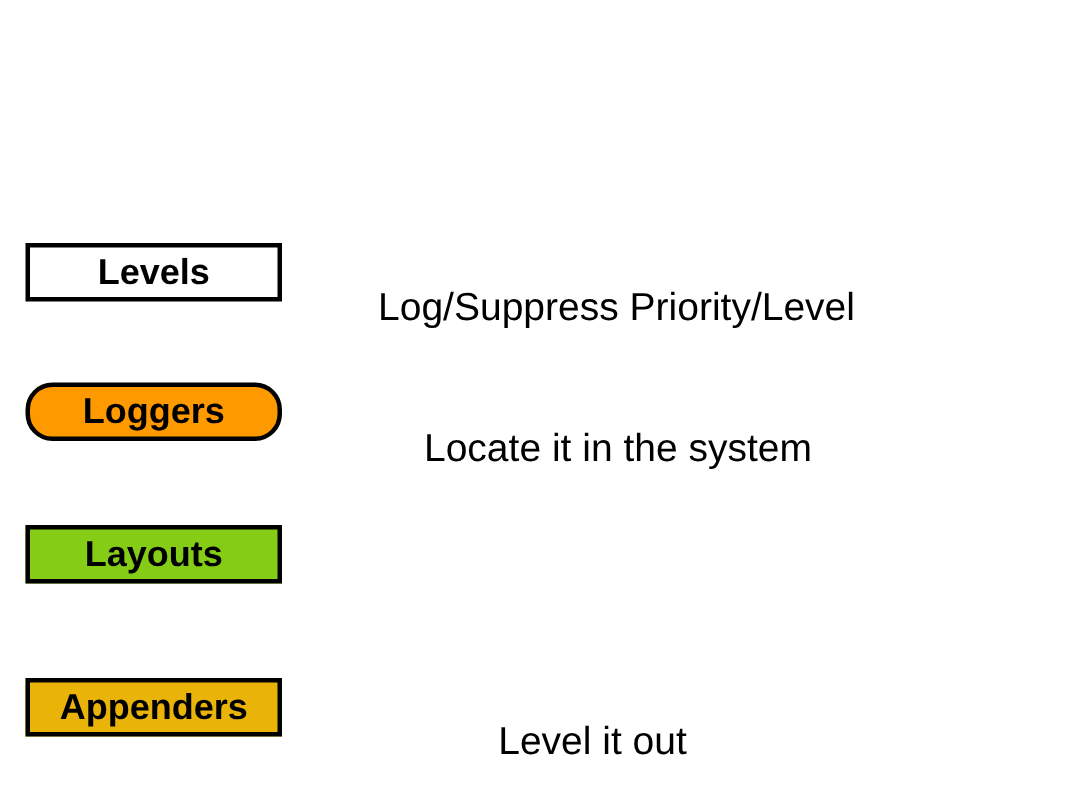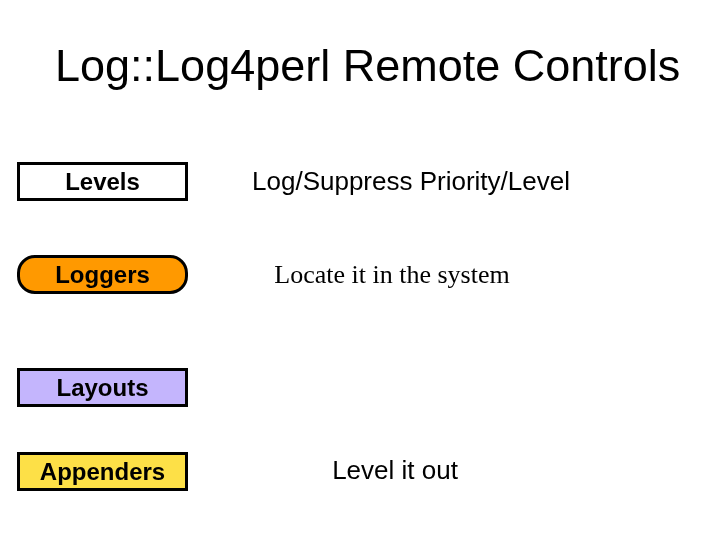--- a/index.html
+++ b/index.html
@@ -48,45 +48,45 @@
   .box-levels    { top: 162px; }
   .box-loggers   { top: 255px; }
   .box-layouts   { top: 350px; }
   .box-appenders { top: 452px; }
   .desc {
     position: absolute;
     transform: translate(-50%, -50%);
     font-size: 26px;
     font-weight: 400;
     white-space: nowrap;
+    margin-top: 24px;
   }
   .desc-levels    { left: 411px; top: 181px; }
-  .desc-loggers   { left: 392px; top: 275px; font-family: Liberation Serif, serif; }
+  .desc-loggers   { left: 412px; top: 275px; }
   .desc-layouts   { left: 396px; top: 375px; }
   .desc-appenders { left: 395px; top: 470px; }
 </style>
 </head>
 <body>
 
 <div class="slide">
 
-  <h1 class="title">Log::Log4perl Remote Controls</h1>
 
   <div class="flow-box box-levels" style="background: rgb(255, 255, 255);">
     <span>Levels</span>
   </div>
   <div class="desc desc-levels">Log/Suppress Priority/Level</div>
 
   <div class="flow-box box-loggers" style="background: rgb(255, 153, 0); border-radius: 18px;">
     <span>Loggers</span>
   </div>
   <div class="desc desc-loggers">Locate it in the system</div>
 
-  <div class="flow-box box-layouts" style="background: #c4b5fd; margin-top: 18px;">
+  <div class="flow-box box-layouts" style="background: #84cc16;">
     <span>Layouts</span>
   </div>
 
-  <div class="flow-box box-appenders" style="background: #fde047;">
+  <div class="flow-box box-appenders" style="background: #eab308;">
     <span>Appenders</span>
   </div>
   <div class="desc desc-appenders">Level it out</div>
 
 </div>
 
 </body></html>

